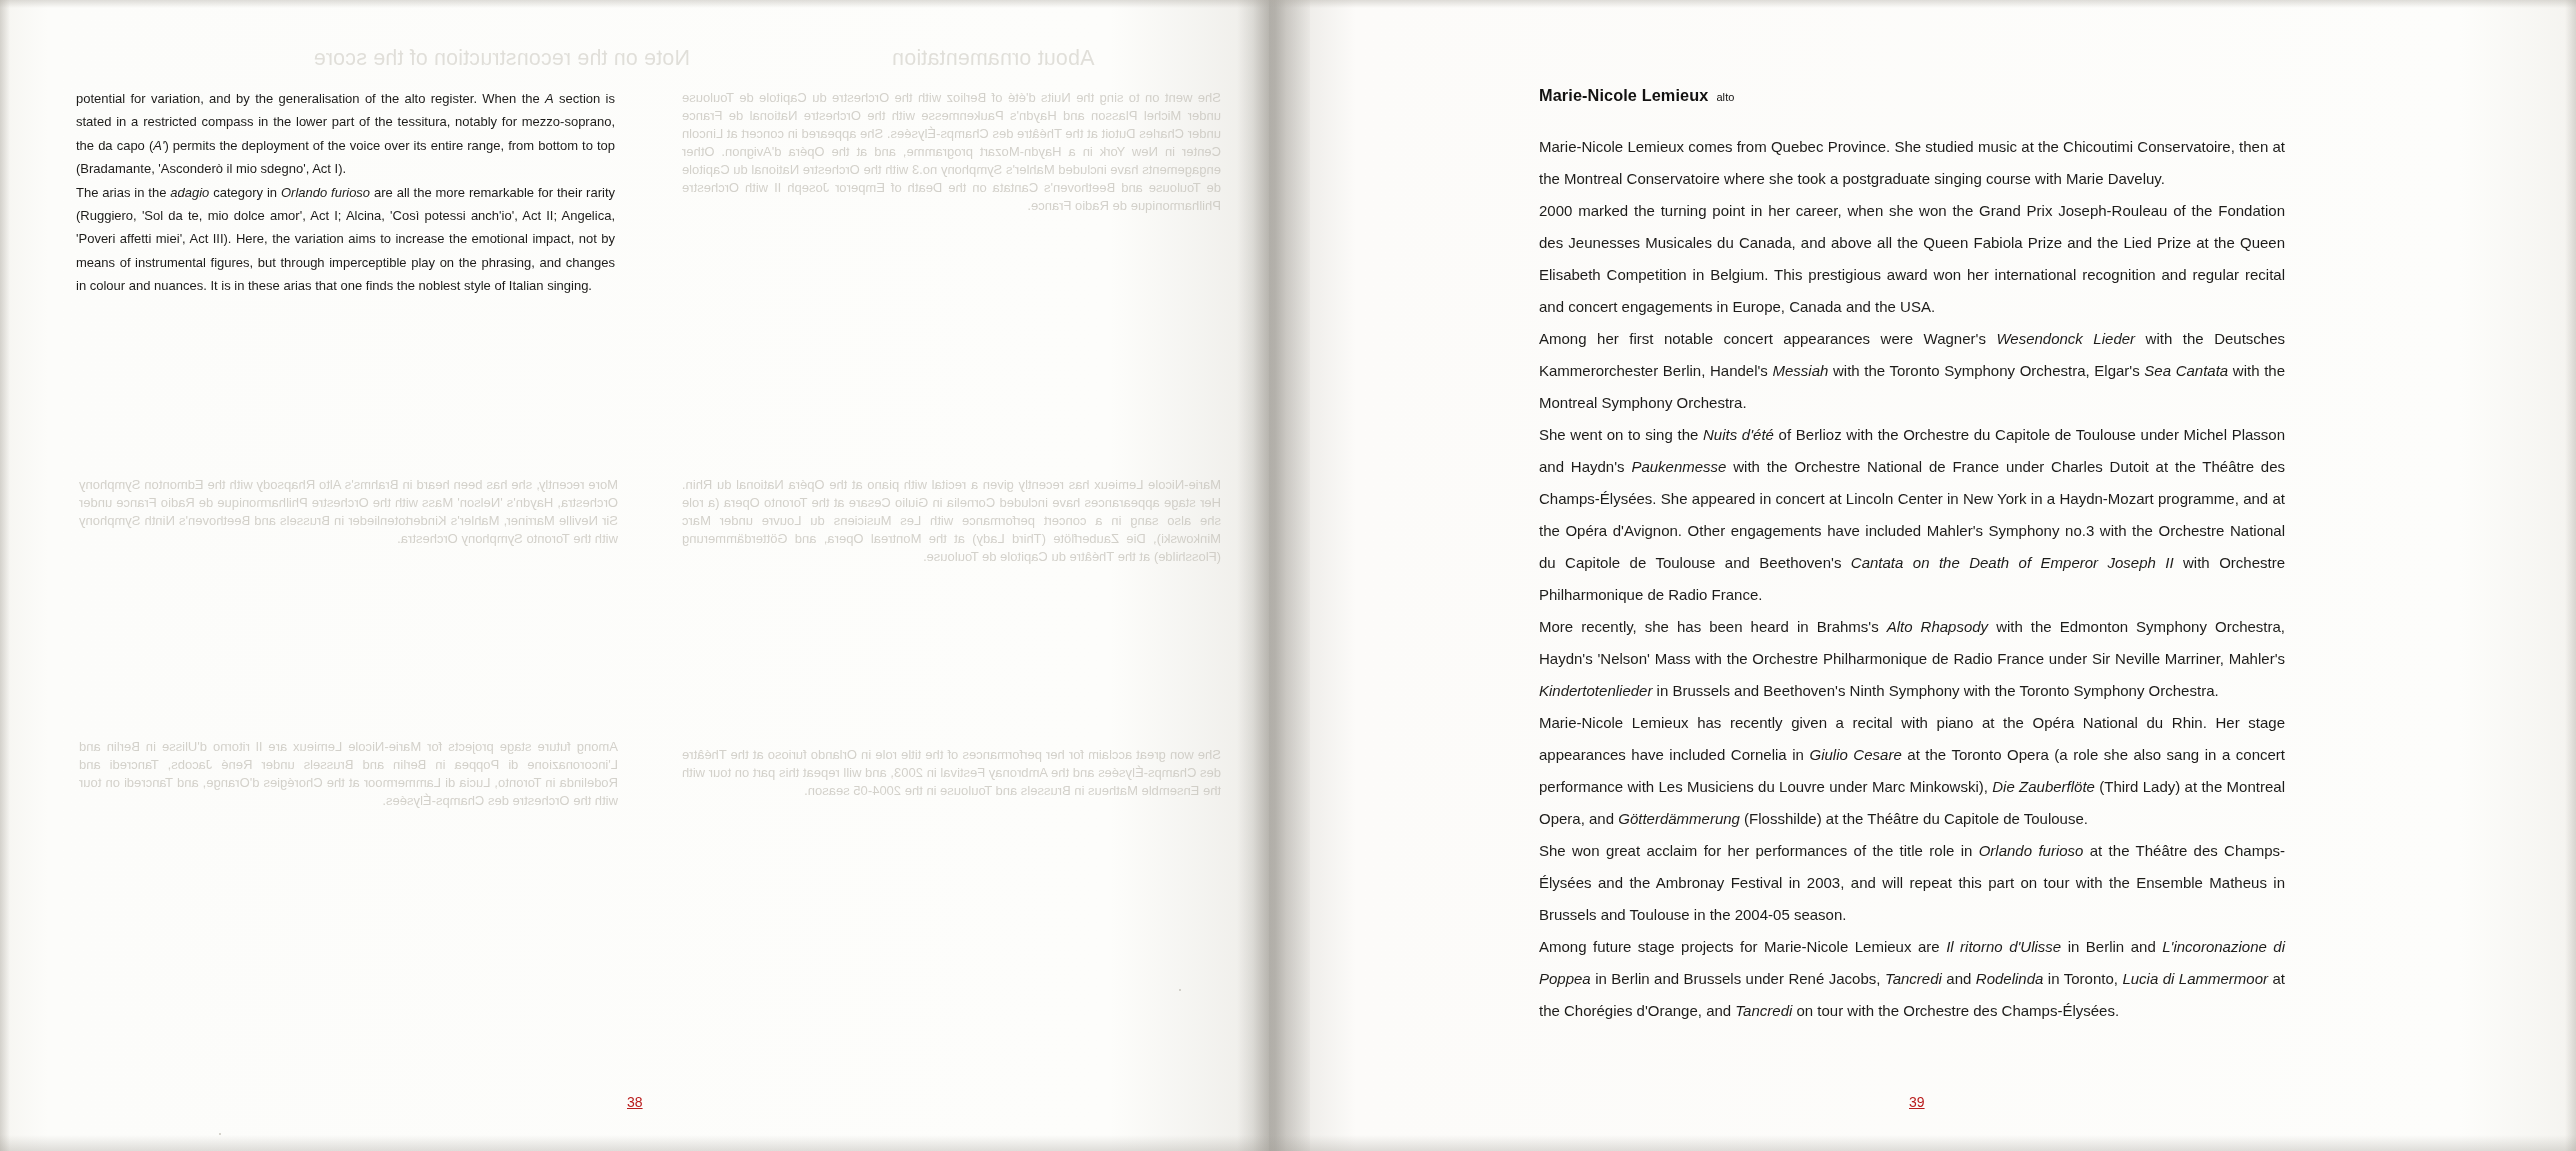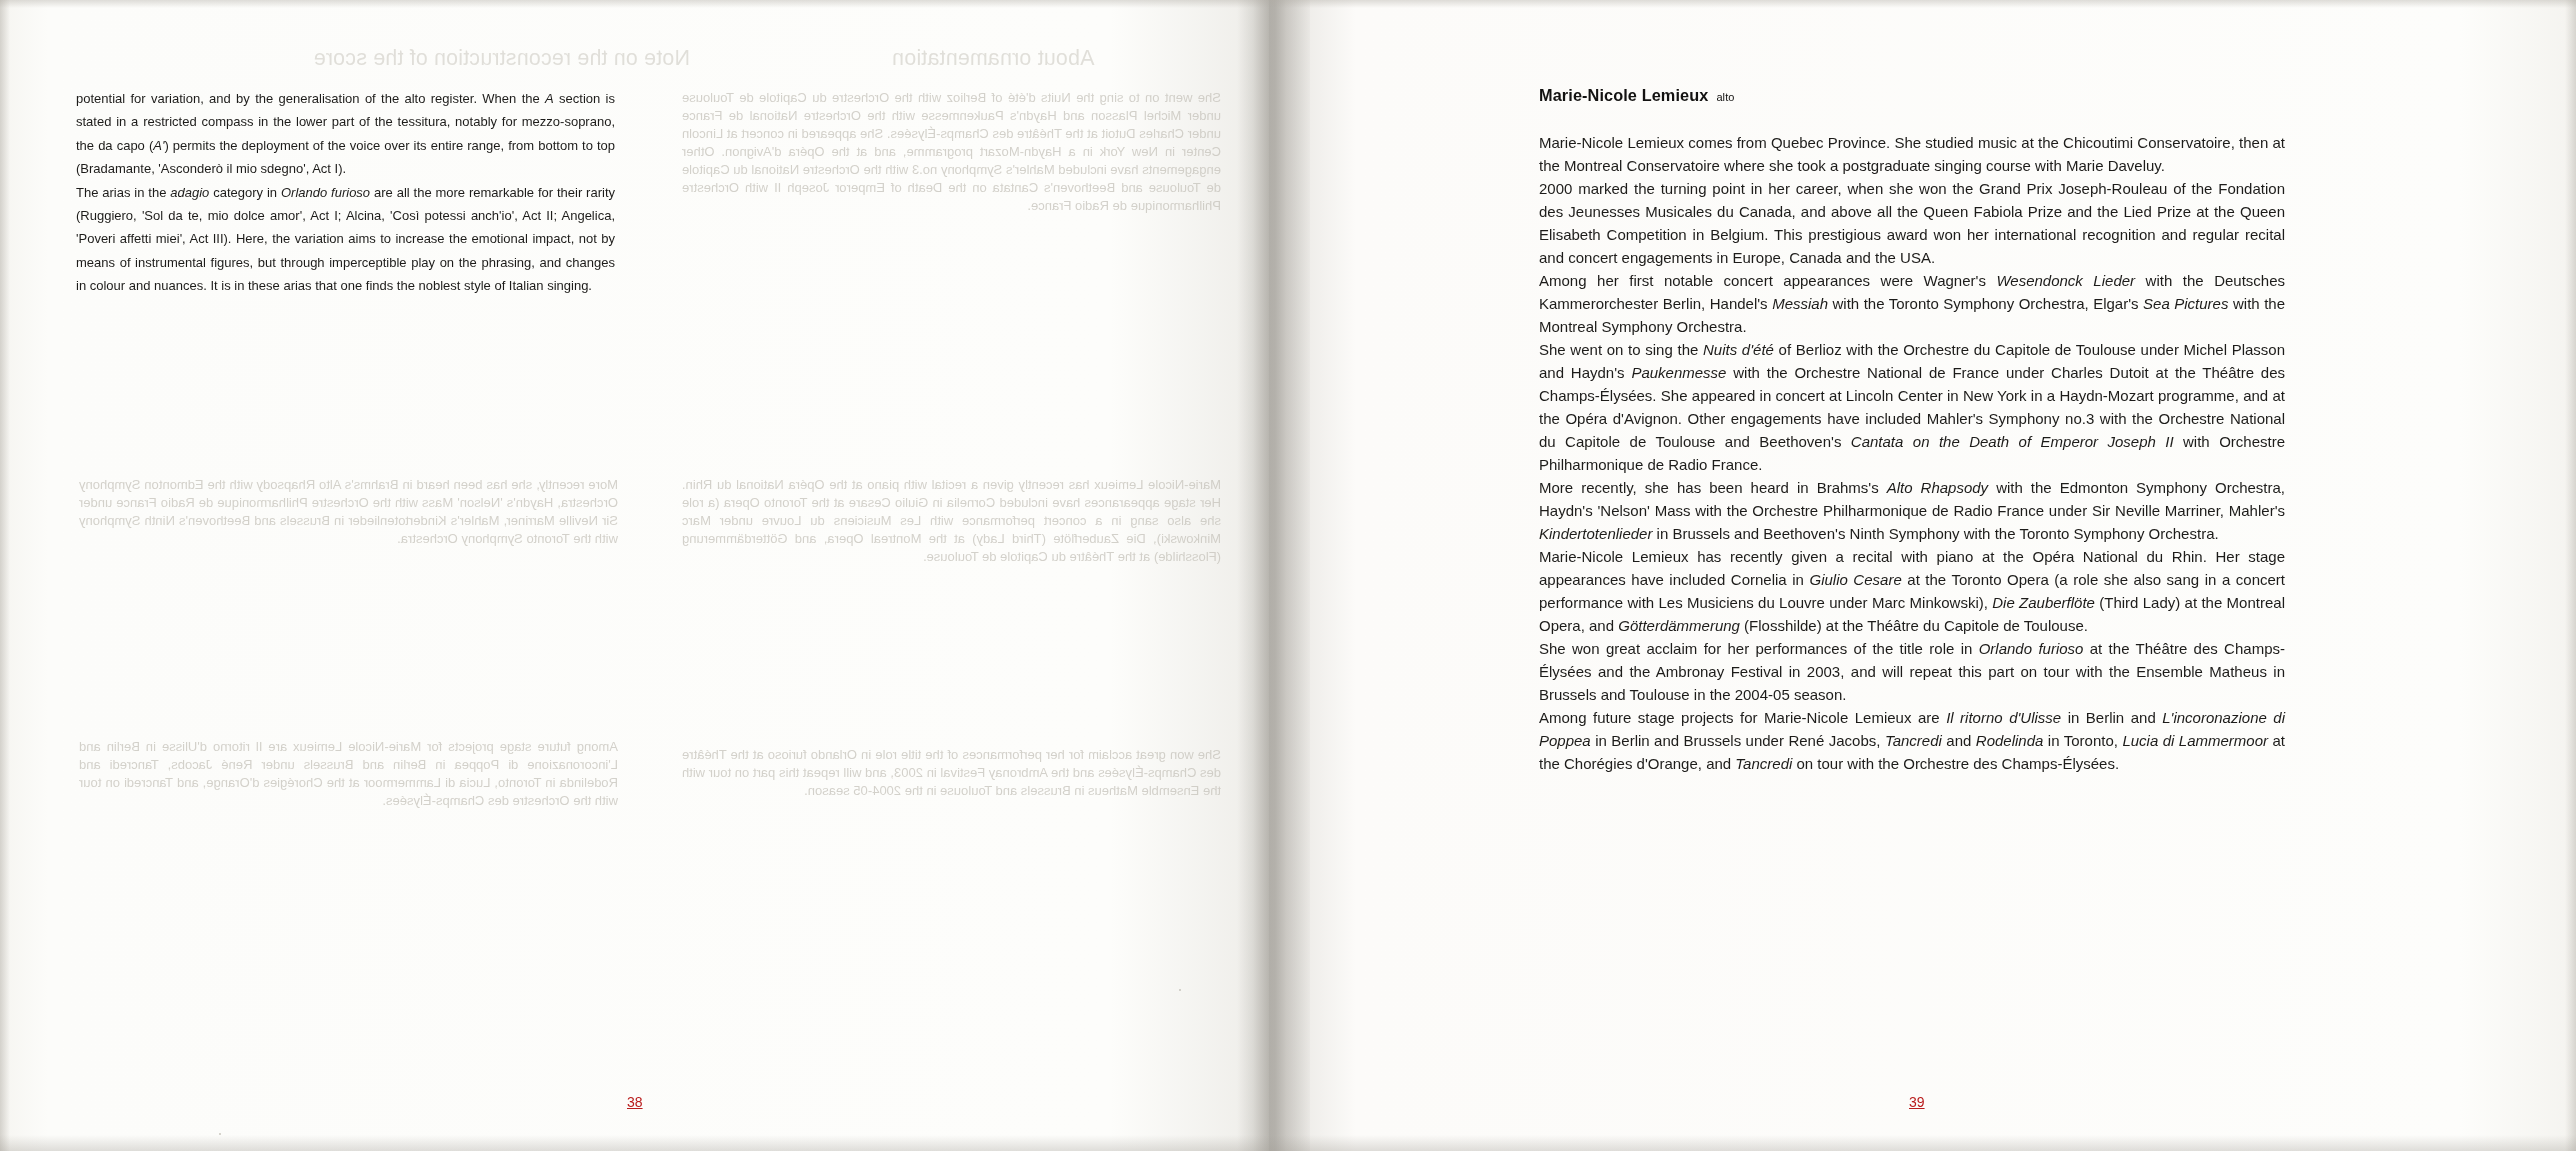--- a/index.html
+++ b/index.html
@@ -144,21 +144,21 @@
     font-size: 11px;
     font-style: normal;
     padding-left: 8px;
   }
   .col-right-text {
     position: absolute;
     left: 1539px;
     top: 131px;
     width: 746px;
     font-size: 15px;
-    line-height: 23px;
+    line-height: 32px;
     color: #1d1c1a;
     text-align: justify;
   }
   .col-right-text p { margin: 0; }
 
   .folio {
     position: absolute;
     font-size: 14px;
     color: #b91c1c;
     text-decoration: underline;
@@ -204,21 +204,21 @@
 
   <div class="folio folio-left">38</div>
 
   <div class="bio-head">
     <span>Marie-Nicole Lemieux</span><span class="role">alto</span>
   </div>
 
   <div class="col-right-text">
     <p>Marie-Nicole Lemieux comes from Quebec Province. She studied music at the Chicoutimi Conservatoire, then at the Montreal Conservatoire where she took a postgraduate singing course with Marie Daveluy.</p>
     <p>2000 marked the turning point in her career, when she won the Grand Prix Joseph-Rouleau of the Fondation des Jeunesses Musicales du Canada, and above all the Queen Fabiola Prize and the Lied Prize at the Queen Elisabeth Competition in Belgium. This prestigious award won her international recognition and regular recital and concert engagements in Europe, Canada and the USA.</p>
-    <p>Among her first notable concert appearances were Wagner's <span class="italic">Wesendonck Lieder</span> with the Deutsches Kammerorchester Berlin, Handel's <span class="italic">Messiah</span> with the Toronto Symphony Orchestra, Elgar's <span class="italic">Sea Pictures</span> with the Montreal Symphony Orchestra.</p>
+    <p>Among her first notable concert appearances were Wagner's <span class="italic">Wesendonck Lieder</span> with the Deutsches Kammerorchester Berlin, Handel's <span class="italic">Messiah</span> with the Toronto Symphony Orchestra, Elgar's <span class="italic">Sea Cantata</span> with the Montreal Symphony Orchestra.</p>
     <p>She went on to sing the <span class="italic">Nuits d'été</span> of Berlioz with the Orchestre du Capitole de Toulouse under Michel Plasson and Haydn's <span class="italic">Paukenmesse</span> with the Orchestre National de France under Charles Dutoit at the Théâtre des Champs-Élysées. She appeared in concert at Lincoln Center in New York in a Haydn-Mozart programme, and at the Opéra d'Avignon. Other engagements have included Mahler's Symphony no.3 with the Orchestre National du Capitole de Toulouse and Beethoven's <span class="italic">Cantata on the Death of Emperor Joseph II</span> with Orchestre Philharmonique de Radio France.</p>
     <p>More recently, she has been heard in Brahms's <span class="italic">Alto Rhapsody</span> with the Edmonton Symphony Orchestra, Haydn's 'Nelson' Mass with the Orchestre Philharmonique de Radio France under Sir Neville Marriner, Mahler's <span class="italic">Kindertotenlieder</span> in Brussels and Beethoven's Ninth Symphony with the Toronto Symphony Orchestra.</p>
     <p>Marie-Nicole Lemieux has recently given a recital with piano at the Opéra National du Rhin. Her stage appearances have included Cornelia in <span class="italic">Giulio Cesare</span> at the Toronto Opera (a role she also sang in a concert performance with Les Musiciens du Louvre under Marc Minkowski), <span class="italic">Die Zauberflöte</span> (Third Lady) at the Montreal Opera, and <span class="italic">Götterdämmerung</span> (Flosshilde) at the Théâtre du Capitole de Toulouse.</p>
     <p>She won great acclaim for her performances of the title role in <span class="italic">Orlando furioso</span> at the Théâtre des Champs-Élysées and the Ambronay Festival in 2003, and will repeat this part on tour with the Ensemble Matheus in Brussels and Toulouse in the 2004-05 season.</p>
     <p>Among future stage projects for Marie-Nicole Lemieux are <span class="italic">Il ritorno d'Ulisse</span> in Berlin and <span class="italic">L'incoronazione di Poppea</span> in Berlin and Brussels under René Jacobs, <span class="italic">Tancredi</span> and <span class="italic">Rodelinda</span> in Toronto, <span class="italic">Lucia di Lammermoor</span> at the Chorégies d'Orange, and <span class="italic">Tancredi</span> on tour with the Orchestre des Champs-Élysées.</p>
   </div>
 
   <div class="folio folio-right">39</div>
 
   <div class="speck" style="left:219px; top:1133px;"></div>

